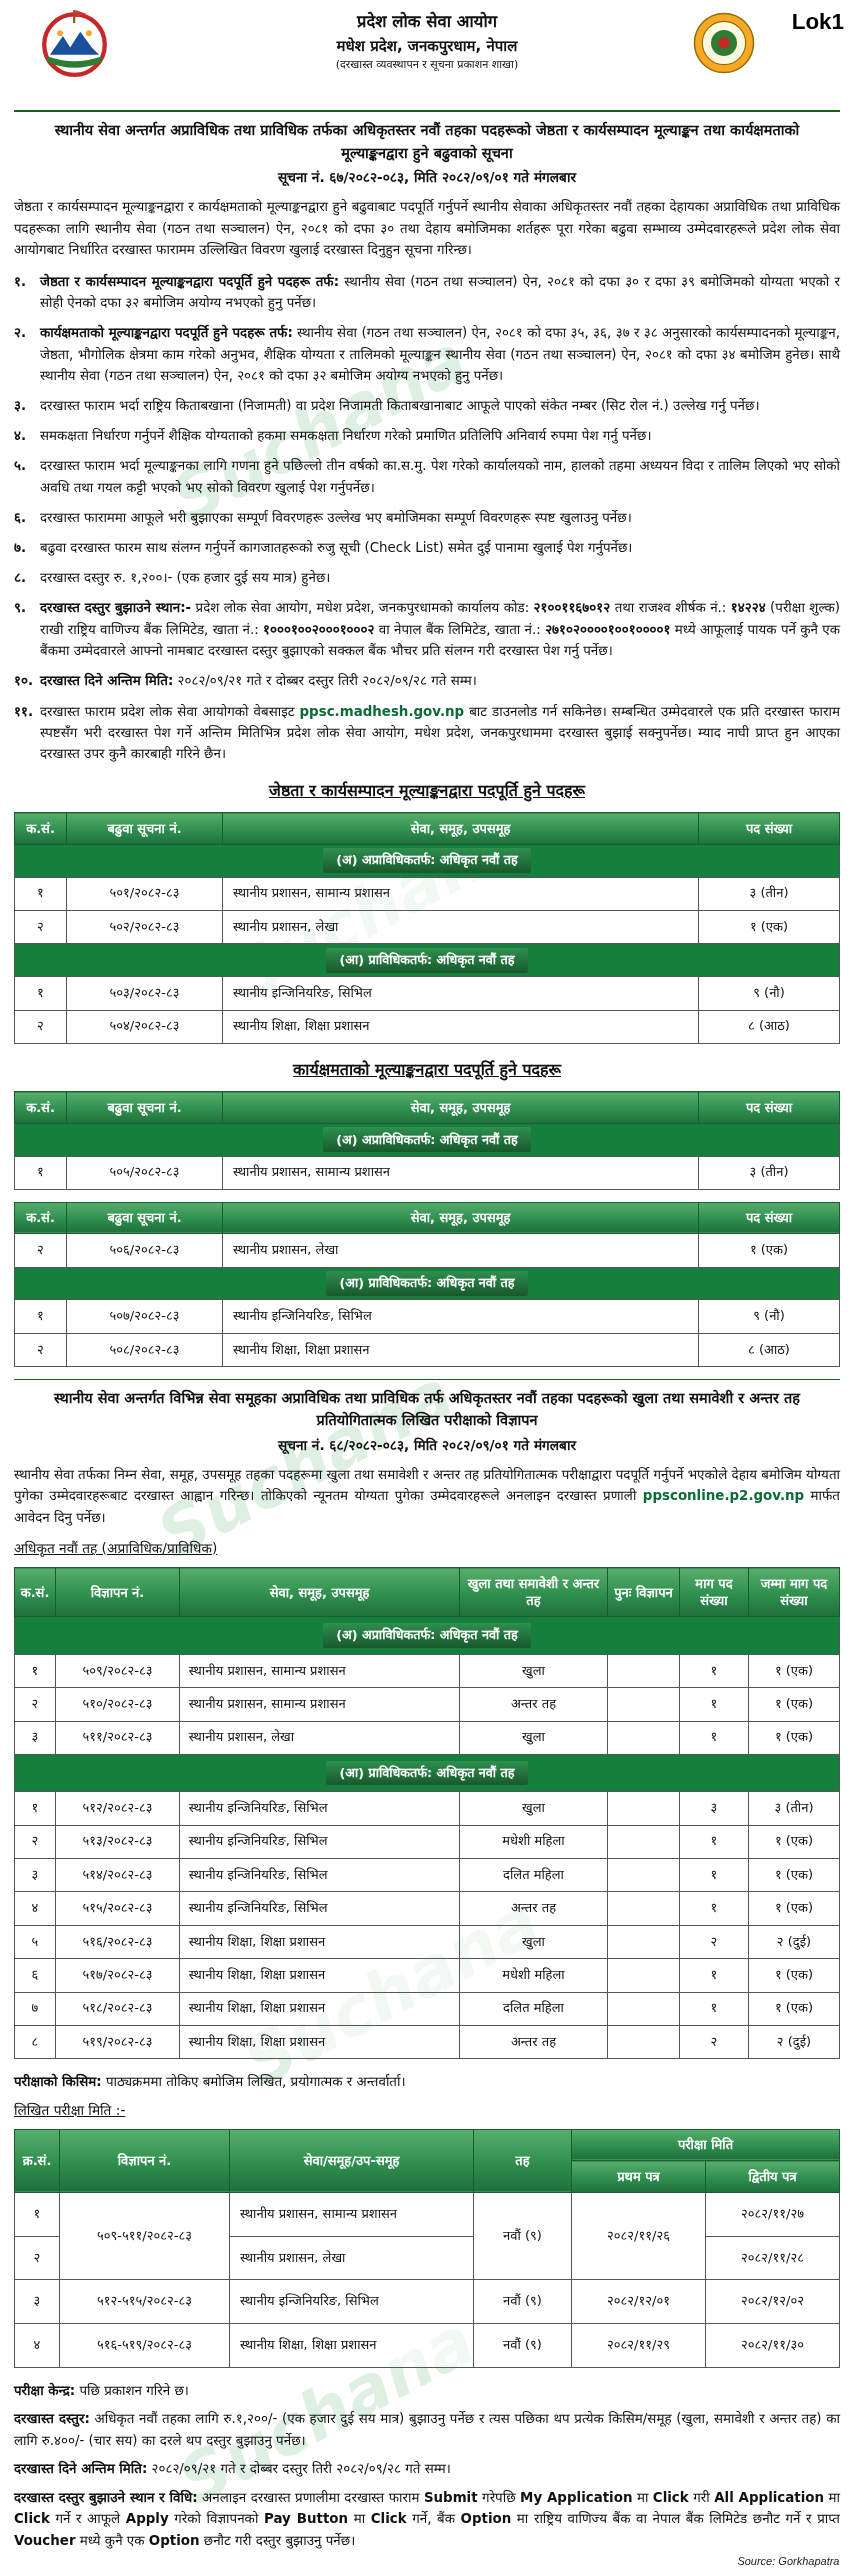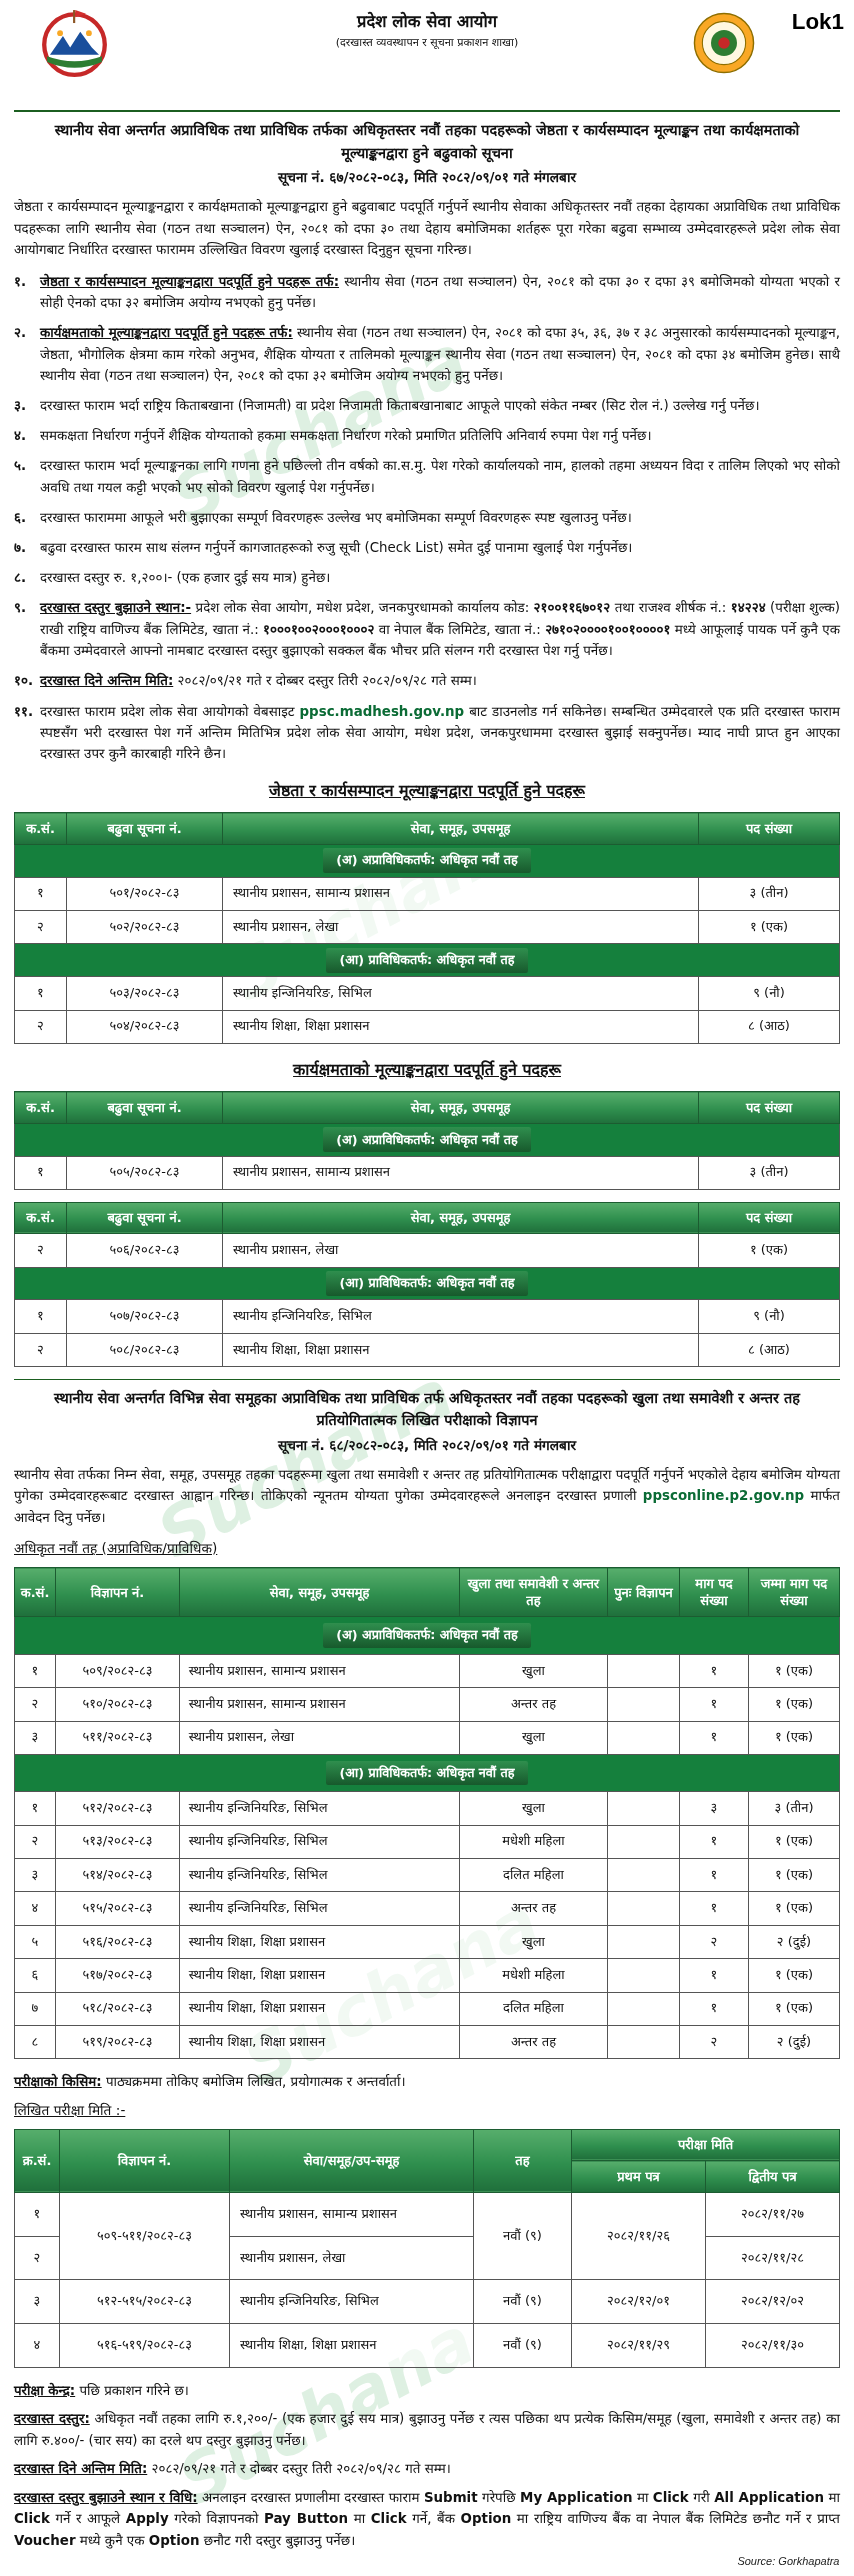--- a/index.html
+++ b/index.html
@@ -27,21 +27,21 @@
   .rule{border:none;border-top:2.2px solid #1b5e20;margin:2.9px 0 7.2px;}
   .rule2{border:none;border-top:1.4px solid #1b5e20;margin:7.2px 0 7.2px;}
   
   .n-title{font-size:14.5px;font-weight:700;text-align:center;line-height:1.55;margin:5.8px 10px 2.9px;}
   .n-number{font-size:13.7px;font-weight:700;text-align:center;margin:0 0 7.2px;}
   .intro{text-align:justify;margin:0 0 10px;}
   .items{margin:0;}
   .item{display:flex;margin-bottom:8.7px;}
   .item .no{font-weight:700;width:26px;flex:none;}
   .item .bd{flex:1;text-align:justify;}
-  .lead{font-weight:700;text-decoration:underline;}
+  .lead{font-weight:700;}
   .segs span:nth-child(even){font-weight:700;}
   .lnk{color:#0b6b35;font-weight:700;}
   
   .tbl-heading{text-align:center;font-weight:700;font-size:16px;text-decoration:underline;margin:13px 0 8.7px;}
   table.tbl{width:100%;border-collapse:collapse;margin:0 0 11.6px;font-size:13px;background:rgba(255,255,255,0.6);}
   .tbl th{
     background:linear-gradient(180deg,#57ae6c 0%,#2f8f4e 55%,#1f6f3b 100%);
     color:#fff;font-weight:700;border:0.7px solid #1c5c31;padding:6.5px 4.3px;line-height:1.35;
   }
   .tbl td{border:0.7px solid #555;padding:5.8px 6.5px;}
@@ -86,20 +86,21 @@
           <circle cx="52" cy="52" r="42" fill="#ffffff" stroke="#c62828" stroke-width="6"></circle>
           <path d="M18 66 L36 40 L46 56 L60 34 L76 56 L86 66 Z" fill="#1a4f9c"></path>
           <path d="M14 68 Q52 82 90 68 L90 76 Q52 92 14 76 Z" fill="#2e7d32"></path>
           <rect x="50" y="4" width="3" height="18" fill="#8d5524"></rect>
           <path d="M53 4 L68 9 L53 14 Z" fill="#d32f2f"></path>
           <circle cx="32" cy="36" r="4" fill="#f9a825"></circle>
           <circle cx="72" cy="36" r="4" fill="#f9a825"></circle>
         </svg>
       </span>
       <div class="h-org">प्रदेश लोक सेवा आयोग</div>
+      <div class="h-prov">मधेश प्रदेश, जनकपुरधाम, नेपाल</div>
       <div class="h-branch">(दरखास्त व्यवस्थापन र सूचना प्रकाशन शाखा)</div>
       <span class="logo-right">
         <svg width="62" height="62" viewBox="0 0 86 86">
           <circle cx="43" cy="43" r="41" fill="#f9a825" stroke="#8d6e00" stroke-width="2"></circle>
           <circle cx="43" cy="43" r="30" fill="#fff8e1" stroke="#8d6e00" stroke-width="1.5"></circle>
           <circle cx="43" cy="43" r="18" fill="#2e7d32"></circle>
           <circle cx="43" cy="43" r="8" fill="#c62828"></circle>
         </svg>
       </span>
     </div>

